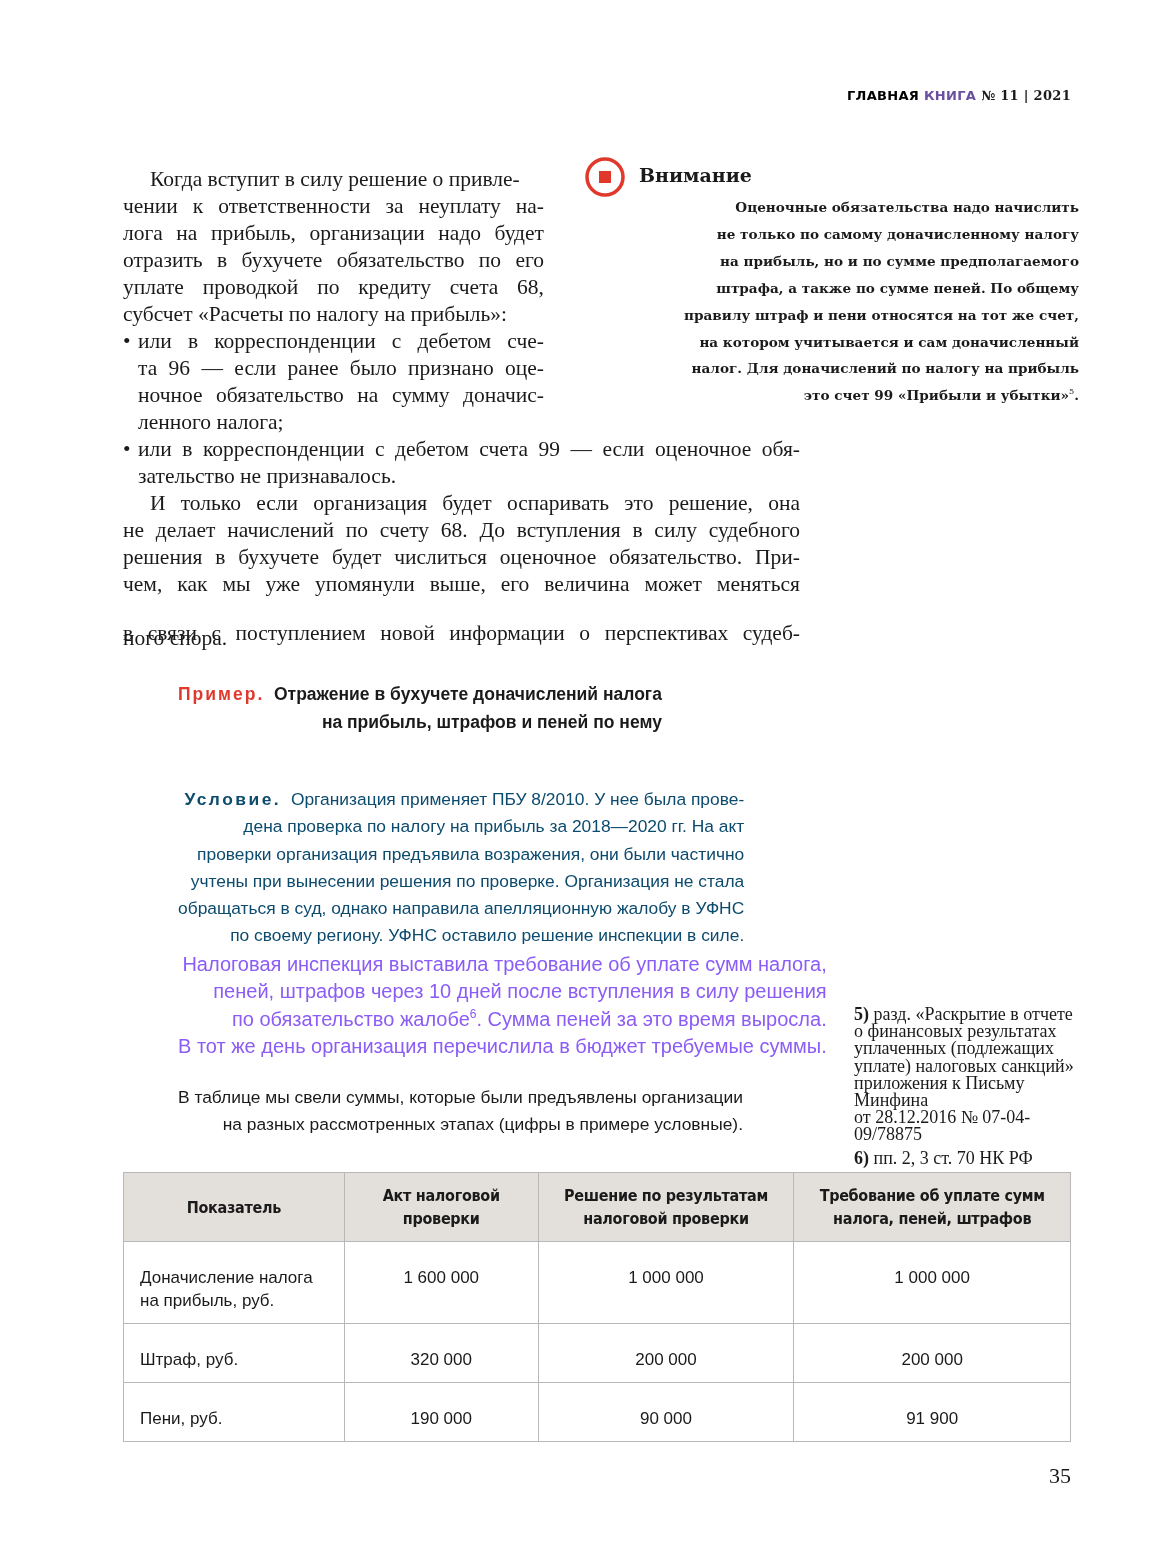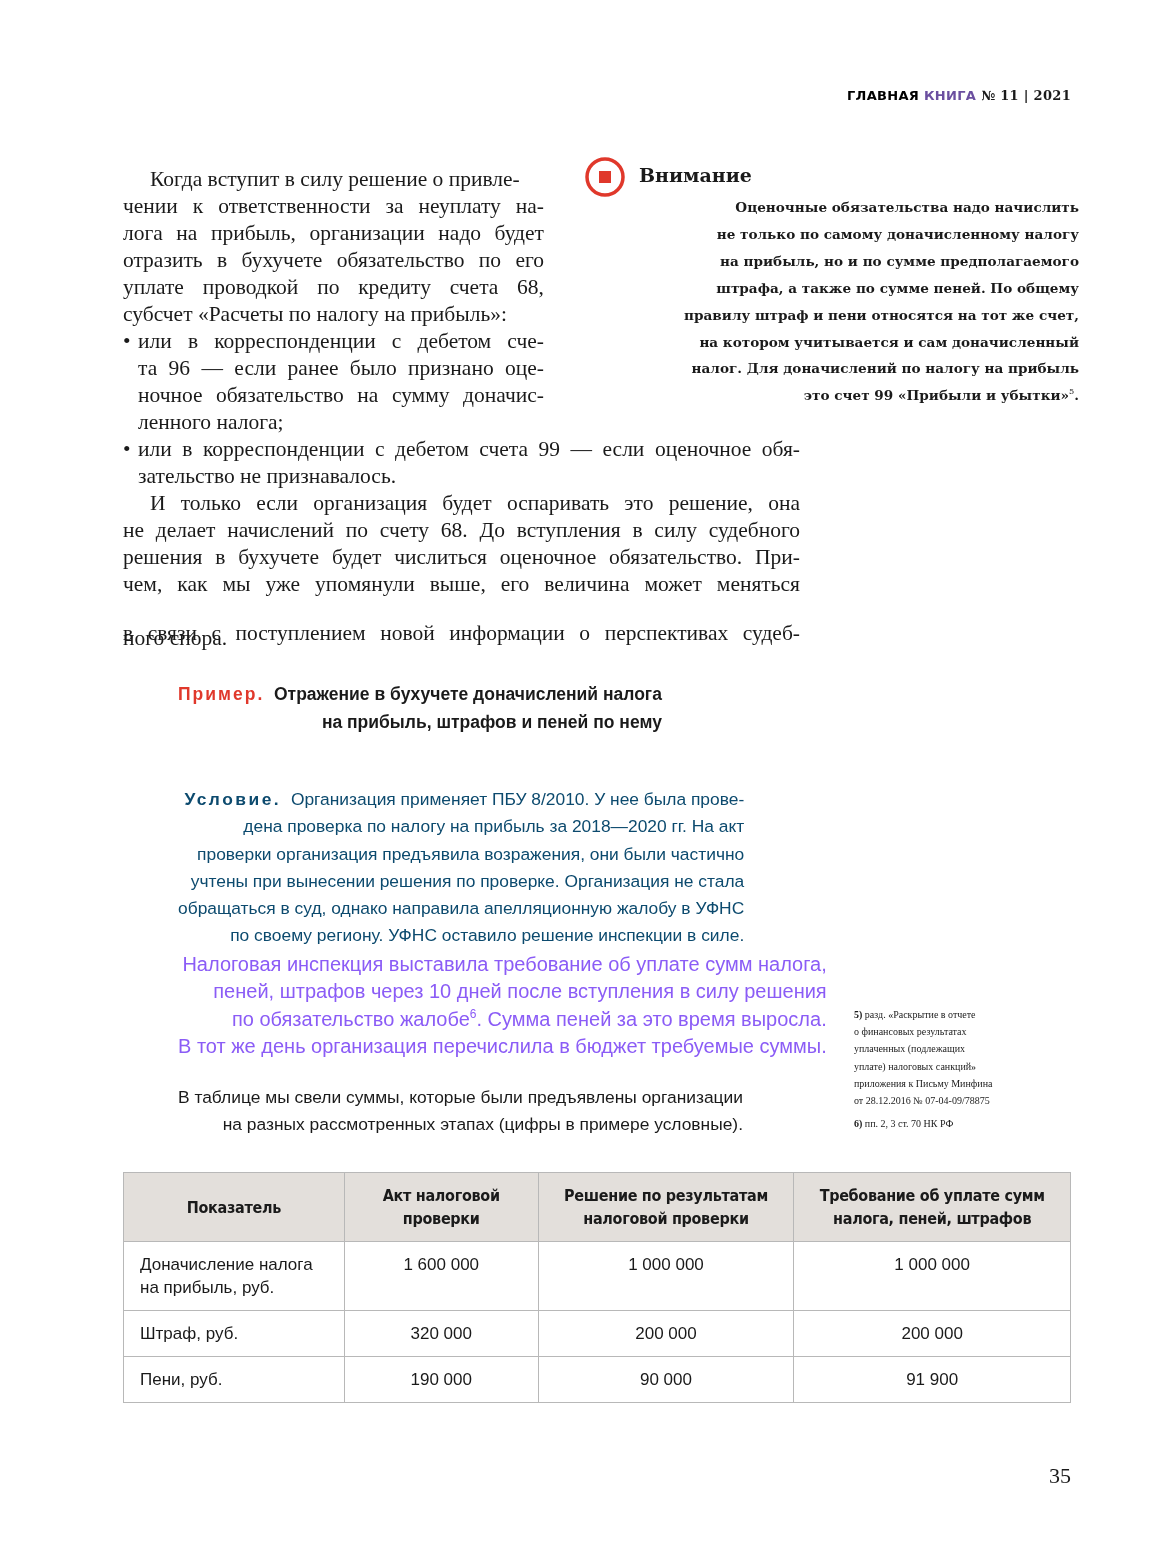--- a/index.html
+++ b/index.html
@@ -27,29 +27,29 @@
   .sans { font-family: "Liberation Sans", sans-serif; }
   .ex-title { left: 178px; top: 680px; font-size: 17.5px; line-height: 28px; font-weight: bold; color: #1a1a1a; }
   .ex-label { color: #e0382b; letter-spacing: 2px; }
   .cond { left: 178px; top: 761px; font-size: 17.4px; line-height: 27.3px; color: #0c4a6e; margin-top: 25px; }
   .cond-label { font-weight: bold; letter-spacing: 2.5px; }
   .para2 { left: 178px; top: 951px; font-size: 20px; line-height: 27.3px; color: #8b5cf6; }
   .para3 { left: 178px; top: 1084px; font-size: 17.4px; line-height: 27.3px; color: #1a1a1a; }
   .ln { display: block; white-space: nowrap; text-align: right; }
 
   
-  .fn { left: 854px; top: 1006px; width: 230px; font-family: "Liberation Serif", serif; font-size: 10px; line-height: 17.2px; color: #1a1a1a; }
+  .fn { left: 854px; top: 1006px; width: 230px; font-family: "Liberation Serif", serif; font-size: 18px; line-height: 17.2px; color: #1a1a1a; }
   .fn b { font-weight: bold; }
   .fn .fn-item { margin-bottom: 6px; }
 
   
   table.data { position: absolute; left: 123px; top: 1172px; width: 948px; border-collapse: collapse; font-family: "Liberation Sans", sans-serif; font-size: 17px; color: #1a1a1a; }
   table.data th, table.data td { border: 1.5px solid #b8b8b8; }
   table.data th { background: #e3dfdb; font-family: "DejaVu Sans Condensed", "DejaVu Sans", sans-serif; font-weight: bold; font-size: 16px; line-height: 23px; height: 68px; padding: 0 8px; text-align: center; vertical-align: middle; letter-spacing: -0.3px; }
-  table.data td { padding: 11px 16px 0 16px; vertical-align: top; line-height: 23px; }
+  table.data td { padding: 24px 16px 0 16px; vertical-align: top; line-height: 23px; }
   table.data td.num { text-align: center; }
   tr.r1 td { height: 57px; }
   tr.r2 td { height: 34px; }
   tr.r3 td { height: 34px; }
 
   .page-num { right: 92px; top: 1463px; font-family: "Liberation Serif", serif; font-size: 22px; }
 </style>
 </head>
 <body>
 

